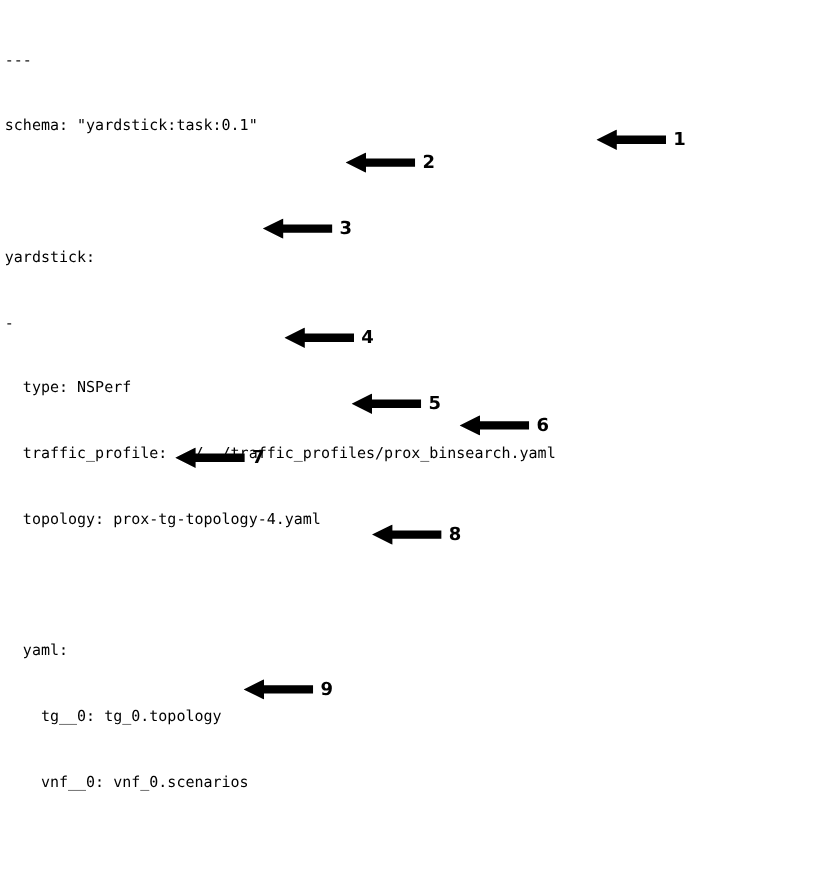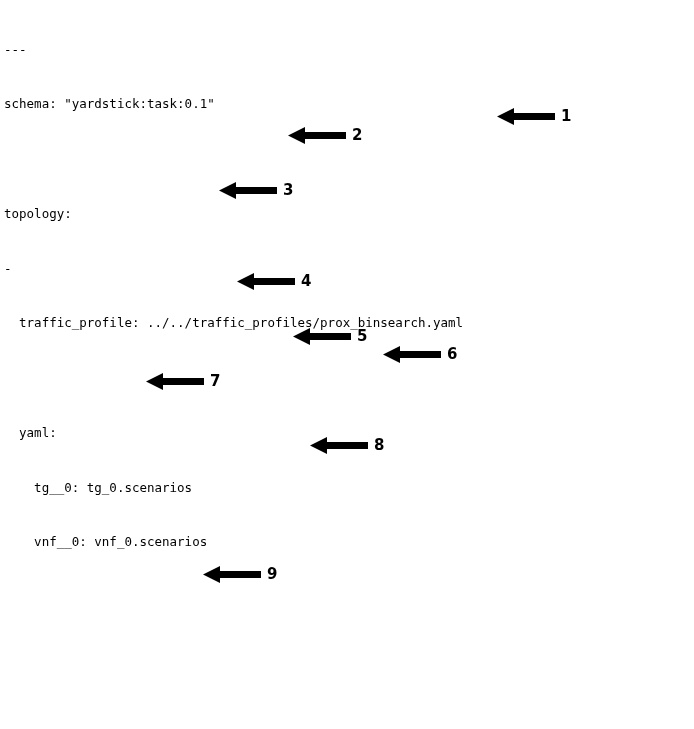--- a/index.html
+++ b/index.html
@@ -54,26 +54,28 @@
 </style>
 </head>
 <body>
 
 <div id="doc">
 
   <div class="code-block">
     <div class="line">---</div>
     <div class="line">schema: "yardstick:task:0.1"</div>
     <div class="line"></div>
-    <div class="line">topology:</div>
+    <div class="line">yardstick:</div>
     <div class="line">-</div>
+    <div class="line">  type: NSPerf</div>
     <div class="line">  traffic_profile: ../../traffic_profiles/prox_binsearch.yaml</div>
+    <div class="line">  topology: prox-tg-topology-4.yaml</div>
     <div class="line"></div>
     <div class="line">  yaml:</div>
-    <div class="line">    tg__0: tg_0.scenarios</div>
+    <div class="line">    tg__0: tg_0.topology</div>
     <div class="line">    vnf__0: vnf_0.scenarios</div>
     <div class="line"></div>
     
     
     
     
     
     
     
     

